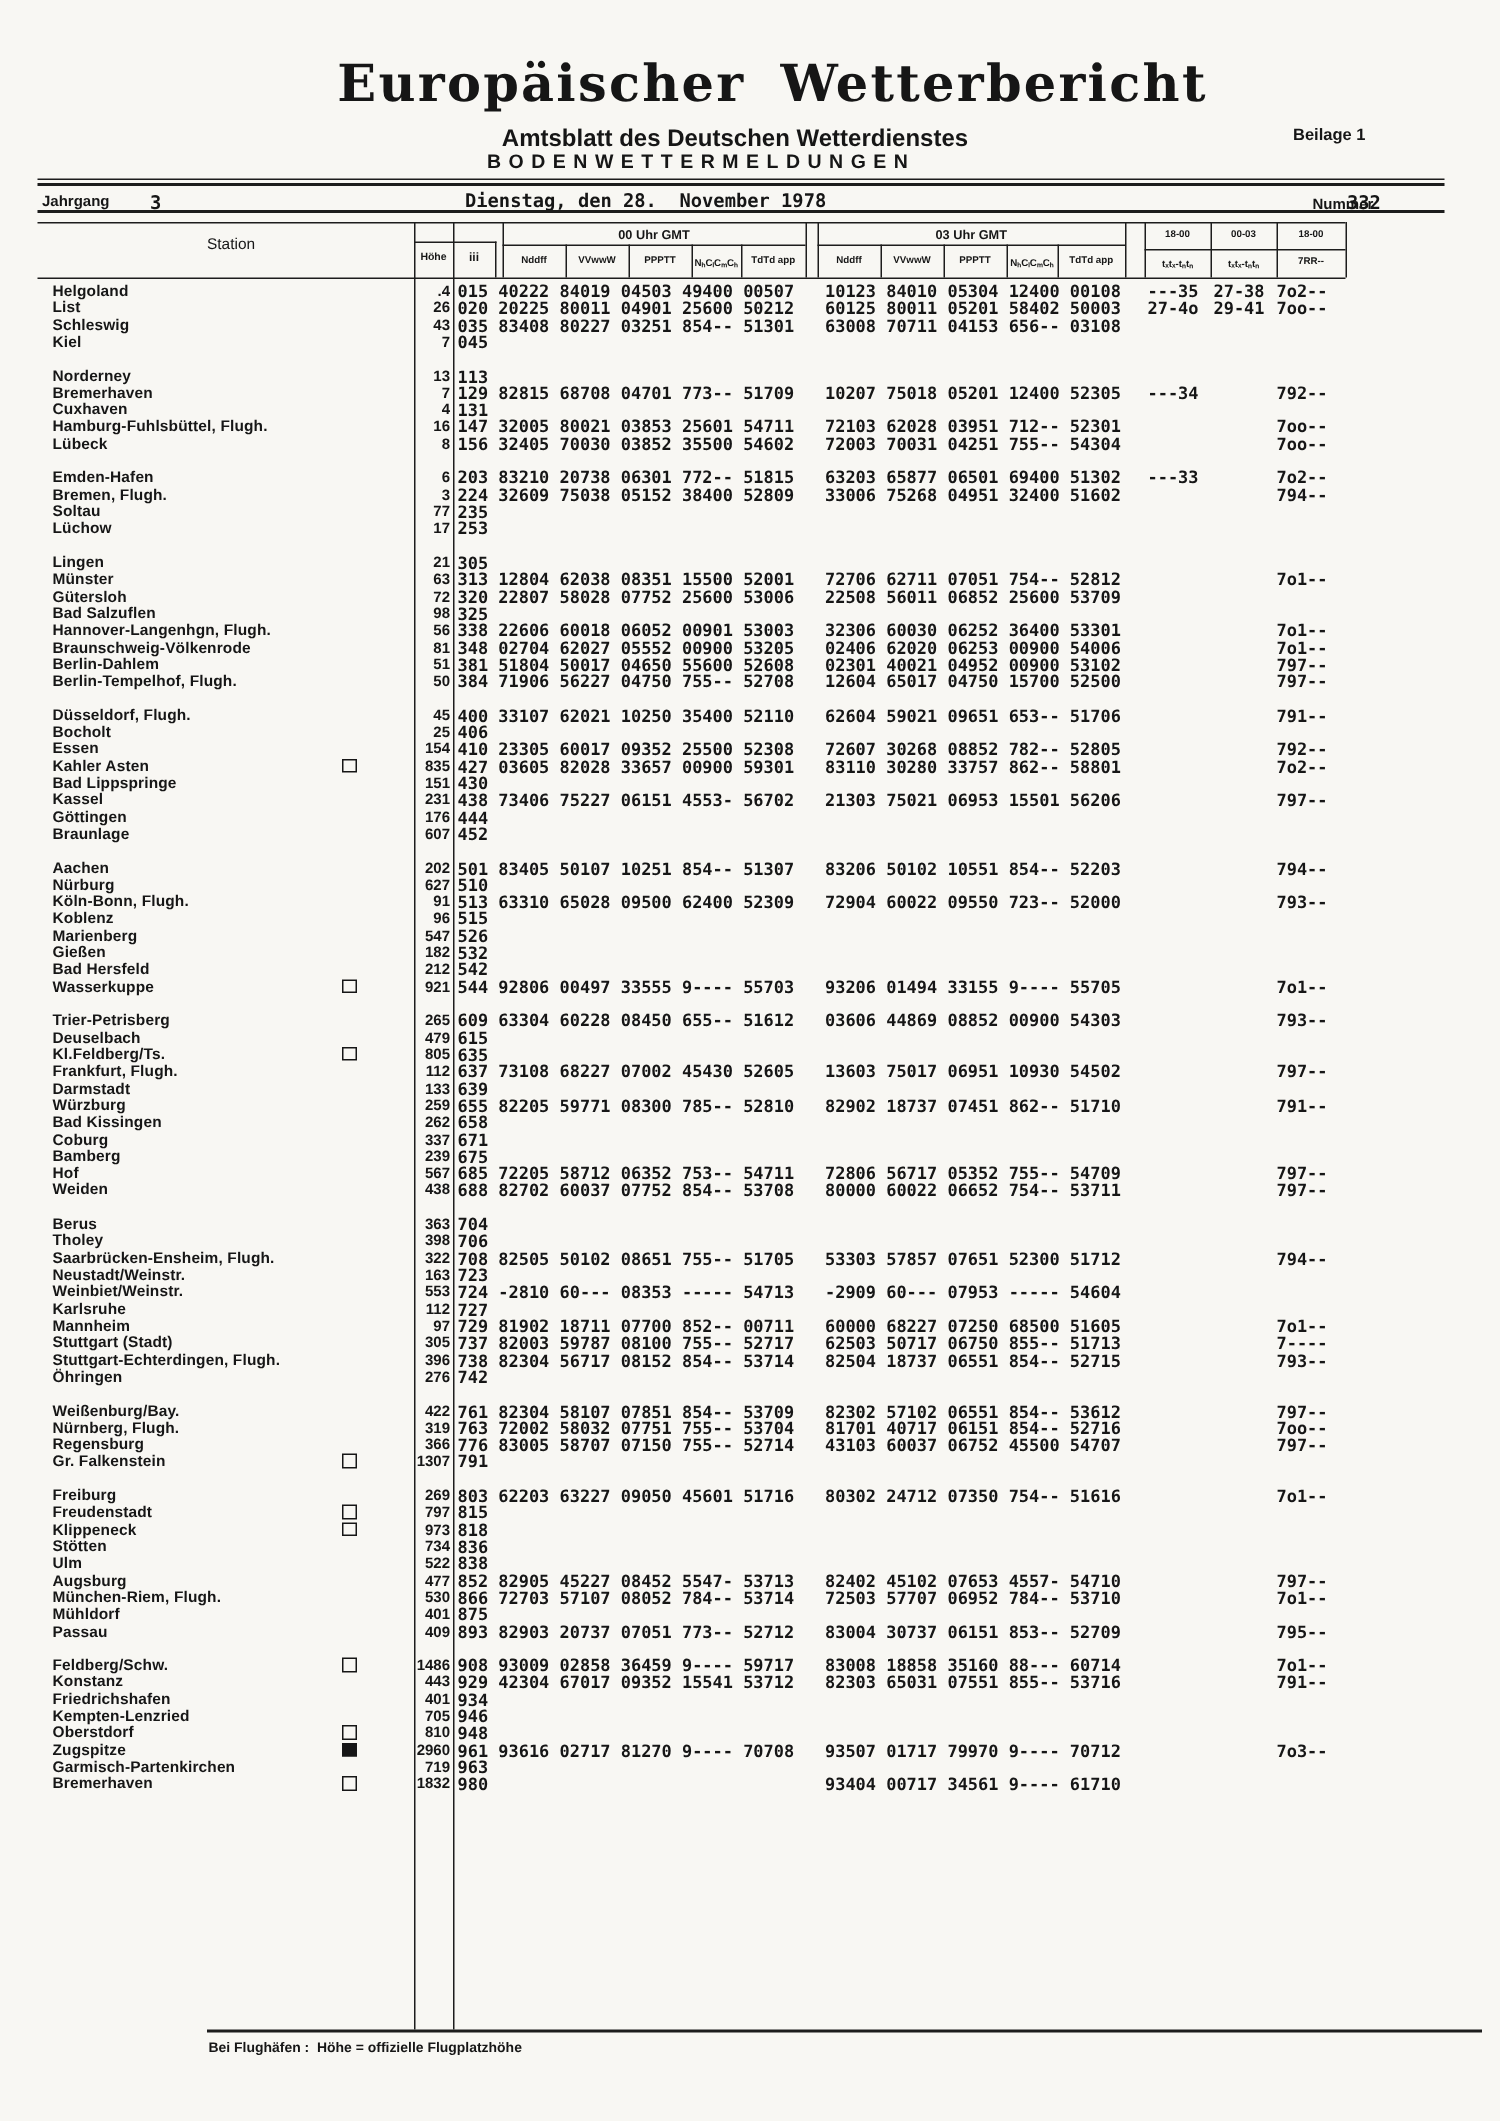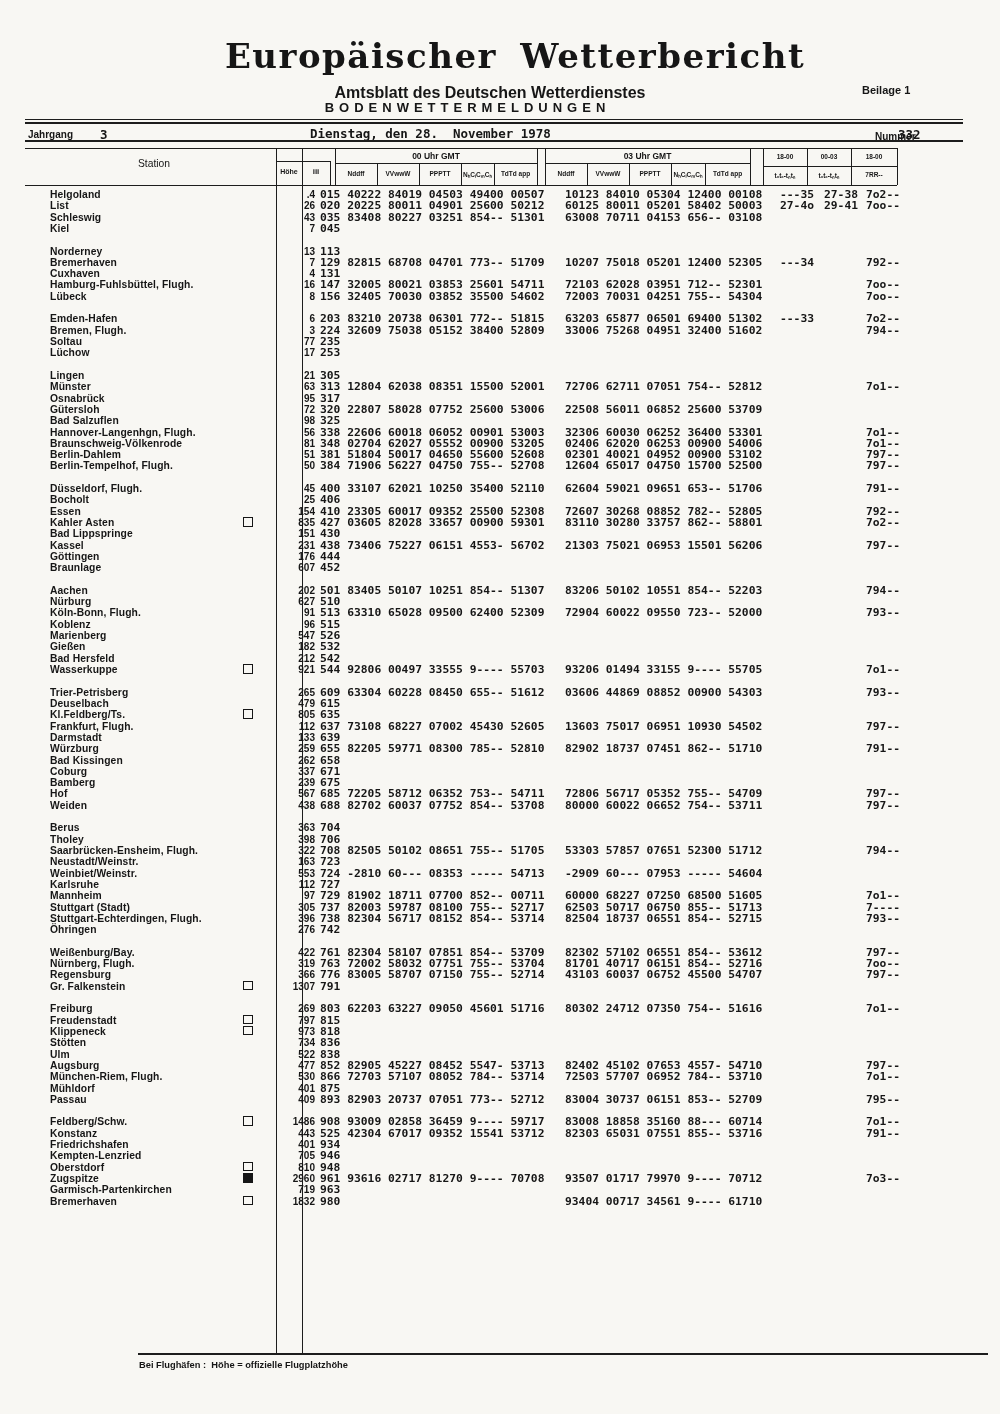--- a/index.html
+++ b/index.html
@@ -4,21 +4,21 @@
 <style>
   html,body{margin:0;padding:0;background:#d8d6d0;}
   .page{position:relative;width:1000px;height:1414px;margin:0 auto;background:#f8f7f3;
         font-family:"Liberation Sans",sans-serif;color:#161616;overflow:hidden;}
   .abs{position:absolute;white-space:pre;}
   .hl{position:absolute;background:#1d1d1d;height:1.2px;}
   .vl{position:absolute;background:#1d1d1d;width:1.2px;}
   .mono{font-family:"DejaVu Sans Mono",monospace;font-weight:700;}
   .hcell{position:absolute;text-align:center;font-weight:700;white-space:nowrap;}
   .title{font-family:"DejaVu Serif",serif;font-weight:bold;font-size:34px;letter-spacing:1.5px;word-spacing:10px;text-align:center;}
-  #rows{position:absolute;left:0;top:189px;width:818px;padding-left:15px;}
+  #rows{position:absolute;left:0;top:189px;width:818px;}
   .block{margin-bottom:11.3px;}
   .row{position:relative;height:11.32px;}
   .row span{position:absolute;top:0;white-space:pre;line-height:11.3px;}
   .st{left:35px;font-size:10.3px;font-weight:700;letter-spacing:0.1px;}
   .cb{left:228px;top:1px;width:7.5px;height:7.5px;border:1.2px solid #161616;}
   .cb.f{background:#161616;}
   .hh{left:272px;width:28px;text-align:right;font-size:10px;font-weight:700;}
   .g00{left:305px;font-size:11.3px;}
   .g03{left:550px;font-size:11.3px;}
   .t1{left:765px;font-size:11.3px;}
@@ -202,25 +202,20 @@
           <span class="g00 mono">305</span>
         </div>
         <div class="row">
           <span class="st">Münster</span>
           <span class="hh">63</span>
           <span class="g00 mono">313 12804 62038 08351 15500 52001</span>
           <span class="g03 mono">72706 62711 07051 754-- 52812</span>
           <span class="rr mono">7o1--</span>
         </div>
         <div class="row">
-          <span class="st">Osnabrück</span>
-          <span class="hh">95</span>
-          <span class="g00 mono">317</span>
-        </div>
-        <div class="row">
           <span class="st">Gütersloh</span>
           <span class="hh">72</span>
           <span class="g00 mono">320 22807 58028 07752 25600 53006</span>
           <span class="g03 mono">22508 56011 06852 25600 53709</span>
         </div>
         <div class="row">
           <span class="st">Bad Salzuflen</span>
           <span class="hh">98</span>
           <span class="g00 mono">325</span>
         </div>
@@ -573,21 +568,21 @@
           <span class="st">Feldberg/Schw.</span>
           <span class="cb"></span>
           <span class="hh">1486</span>
           <span class="g00 mono">908 93009 02858 36459 9---- 59717</span>
           <span class="g03 mono">83008 18858 35160 88--- 60714</span>
           <span class="rr mono">7o1--</span>
         </div>
         <div class="row">
           <span class="st">Konstanz</span>
           <span class="hh">443</span>
-          <span class="g00 mono">525 42304 67017 09352 15541 53712</span>
+          <span class="g00 mono">929 42304 67017 09352 15541 53712</span>
           <span class="g03 mono">82303 65031 07551 855-- 53716</span>
           <span class="rr mono">791--</span>
         </div>
         <div class="row">
           <span class="st">Friedrichshafen</span>
           <span class="hh">401</span>
           <span class="g00 mono">934</span>
         </div>
         <div class="row">
           <span class="st">Kempten-Lenzried</span>

